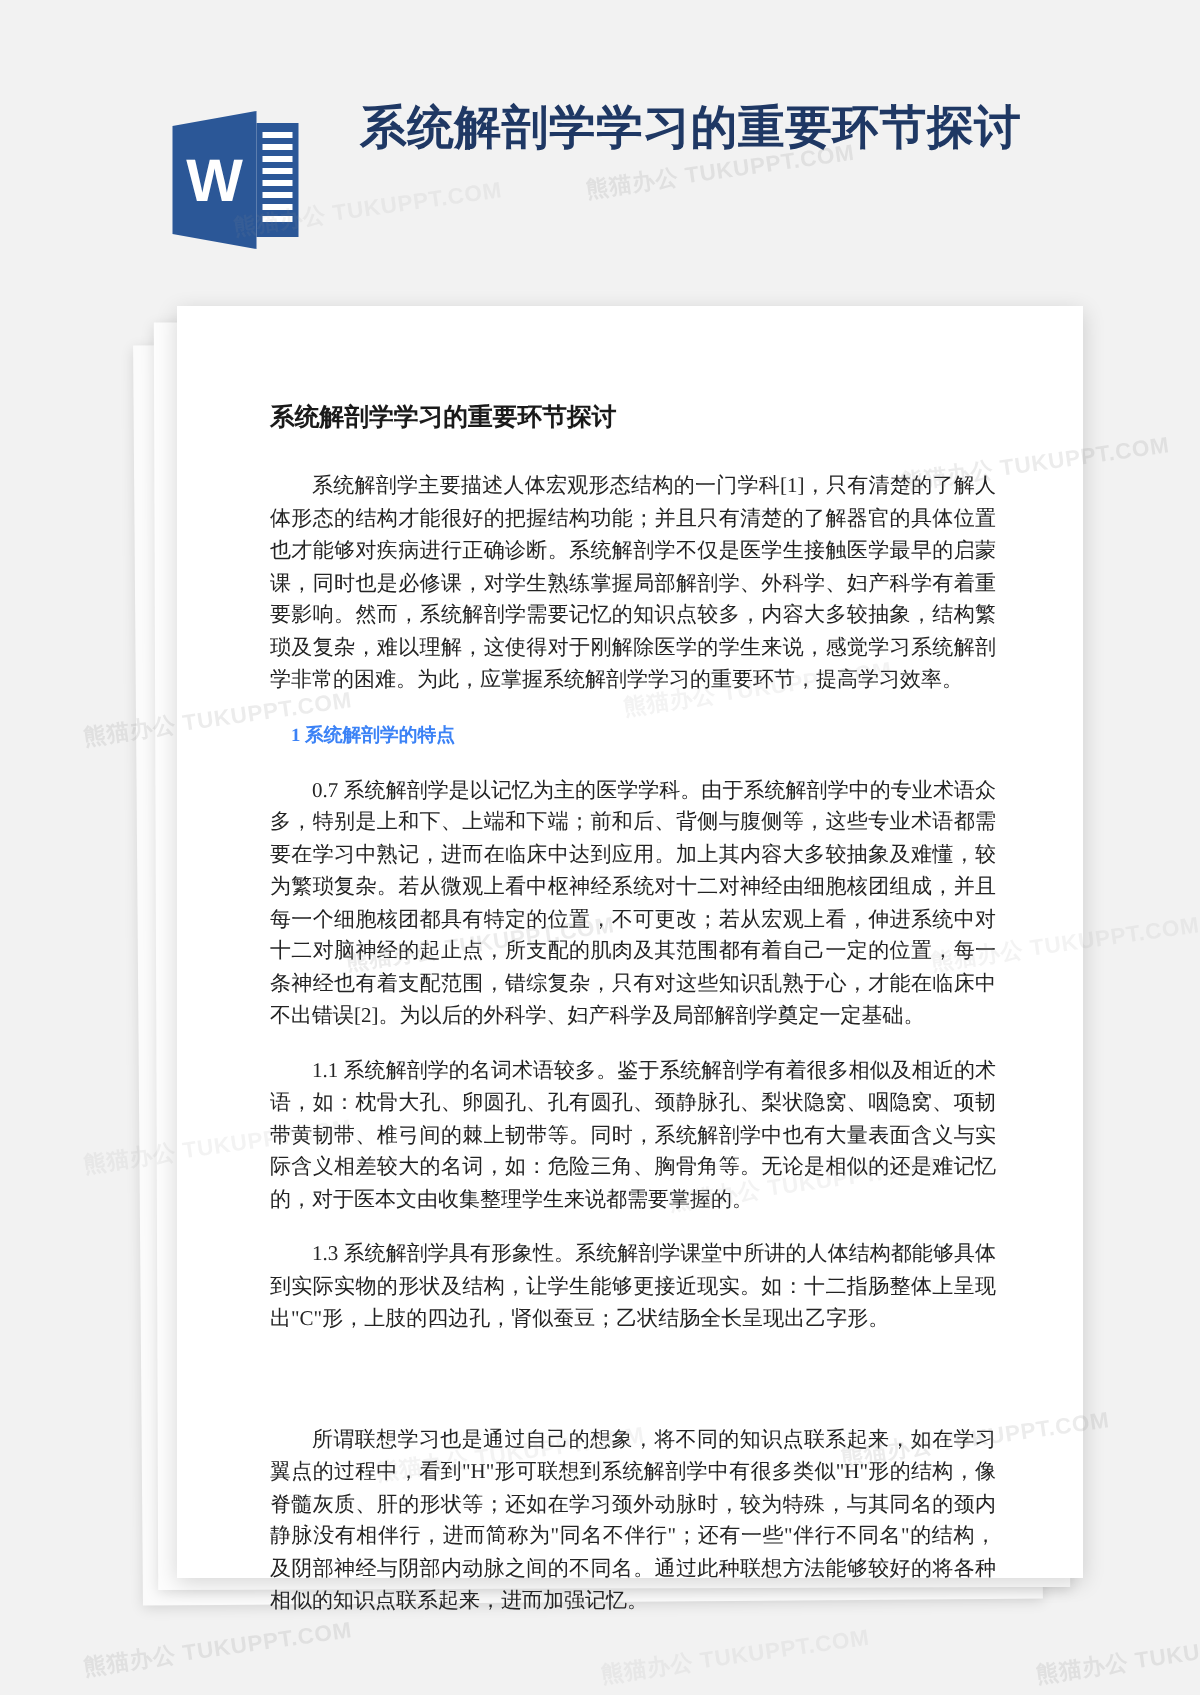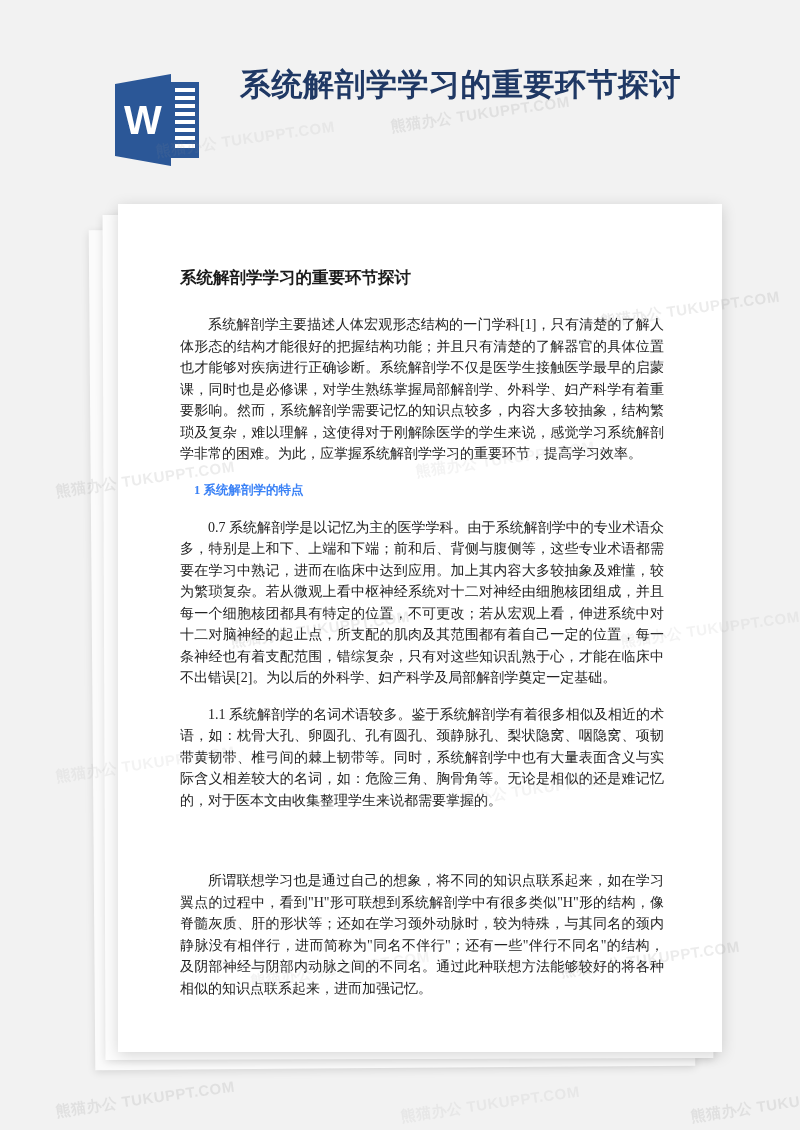--- a/index.html
+++ b/index.html
@@ -153,20 +153,21 @@
   <div class="sheet sheet-back2"></div>
   <div class="sheet sheet-back1"></div>
 
   <div class="sheet sheet-main">
     <div class="page-content" id="doc-body">
         <div class="doc-heading">系统解剖学学习的重要环节探讨</div>
         <div class="para">系统解剖学主要描述人体宏观形态结构的一门学科[1]，只有清楚的了解人体形态的结构才能很好的把握结构功能；并且只有清楚的了解器官的具体位置也才能够对疾病进行正确诊断。系统解剖学不仅是医学生接触医学最早的启蒙课，同时也是必修课，对学生熟练掌握局部解剖学、外科学、妇产科学有着重要影响。然而，系统解剖学需要记忆的知识点较多，内容大多较抽象，结构繁琐及复杂，难以理解，这使得对于刚解除医学的学生来说，感觉学习系统解剖学非常的困难。为此，应掌握系统解剖学学习的重要环节，提高学习效率。</div>
         <div class="sec-heading">1 系统解剖学的特点</div>
         <div class="para">0.7 系统解剖学是以记忆为主的医学学科。由于系统解剖学中的专业术语众多，特别是上和下、上端和下端；前和后、背侧与腹侧等，这些专业术语都需要在学习中熟记，进而在临床中达到应用。加上其内容大多较抽象及难懂，较为繁琐复杂。若从微观上看中枢神经系统对十二对神经由细胞核团组成，并且每一个细胞核团都具有特定的位置，不可更改；若从宏观上看，伸进系统中对十二对脑神经的起止点，所支配的肌肉及其范围都有着自己一定的位置，每一条神经也有着支配范围，错综复杂，只有对这些知识乱熟于心，才能在临床中不出错误[2]。为以后的外科学、妇产科学及局部解剖学奠定一定基础。</div>
         <div class="para">1.1 系统解剖学的名词术语较多。鉴于系统解剖学有着很多相似及相近的术语，如：枕骨大孔、卵圆孔、孔有圆孔、颈静脉孔、梨状隐窝、咽隐窝、项韧带黄韧带、椎弓间的棘上韧带等。同时，系统解剖学中也有大量表面含义与实际含义相差较大的名词，如：危险三角、胸骨角等。无论是相似的还是难记忆的，对于医本文由收集整理学生来说都需要掌握的。</div>
+        <div class="para">1.3 系统解剖学具有形象性。系统解剖学课堂中所讲的人体结构都能够具体到实际实物的形状及结构，让学生能够更接近现实。如：十二指肠整体上呈现出"C"形，上肢的四边孔，肾似蚕豆；乙状结肠全长呈现出乙字形。</div>
         <div class="gap-large"></div>
         <div class="para">所谓联想学习也是通过自己的想象，将不同的知识点联系起来，如在学习翼点的过程中，看到"H"形可联想到系统解剖学中有很多类似"H"形的结构，像脊髓灰质、肝的形状等；还如在学习颈外动脉时，较为特殊，与其同名的颈内静脉没有相伴行，进而简称为"同名不伴行"；还有一些"伴行不同名"的结构，及阴部神经与阴部内动脉之间的不同名。通过此种联想方法能够较好的将各种相似的知识点联系起来，进而加强记忆。</div>
       </div>
   </div>
 
   <div class="wm-layer" id="wm-layer">
       <div class="wm" style="left: 55px; top: 470px;">熊猫办公 TUKUPPT.COM</div>
       <div class="wm light" style="left: 55px; top: 755px;">熊猫办公 TUKUPPT.COM</div>
       <div class="wm" style="left: 55px; top: 1090px;">熊猫办公 TUKUPPT.COM</div>
       <div class="wm light" style="left: 155px; top: 130px;">熊猫办公 TUKUPPT.COM</div>

